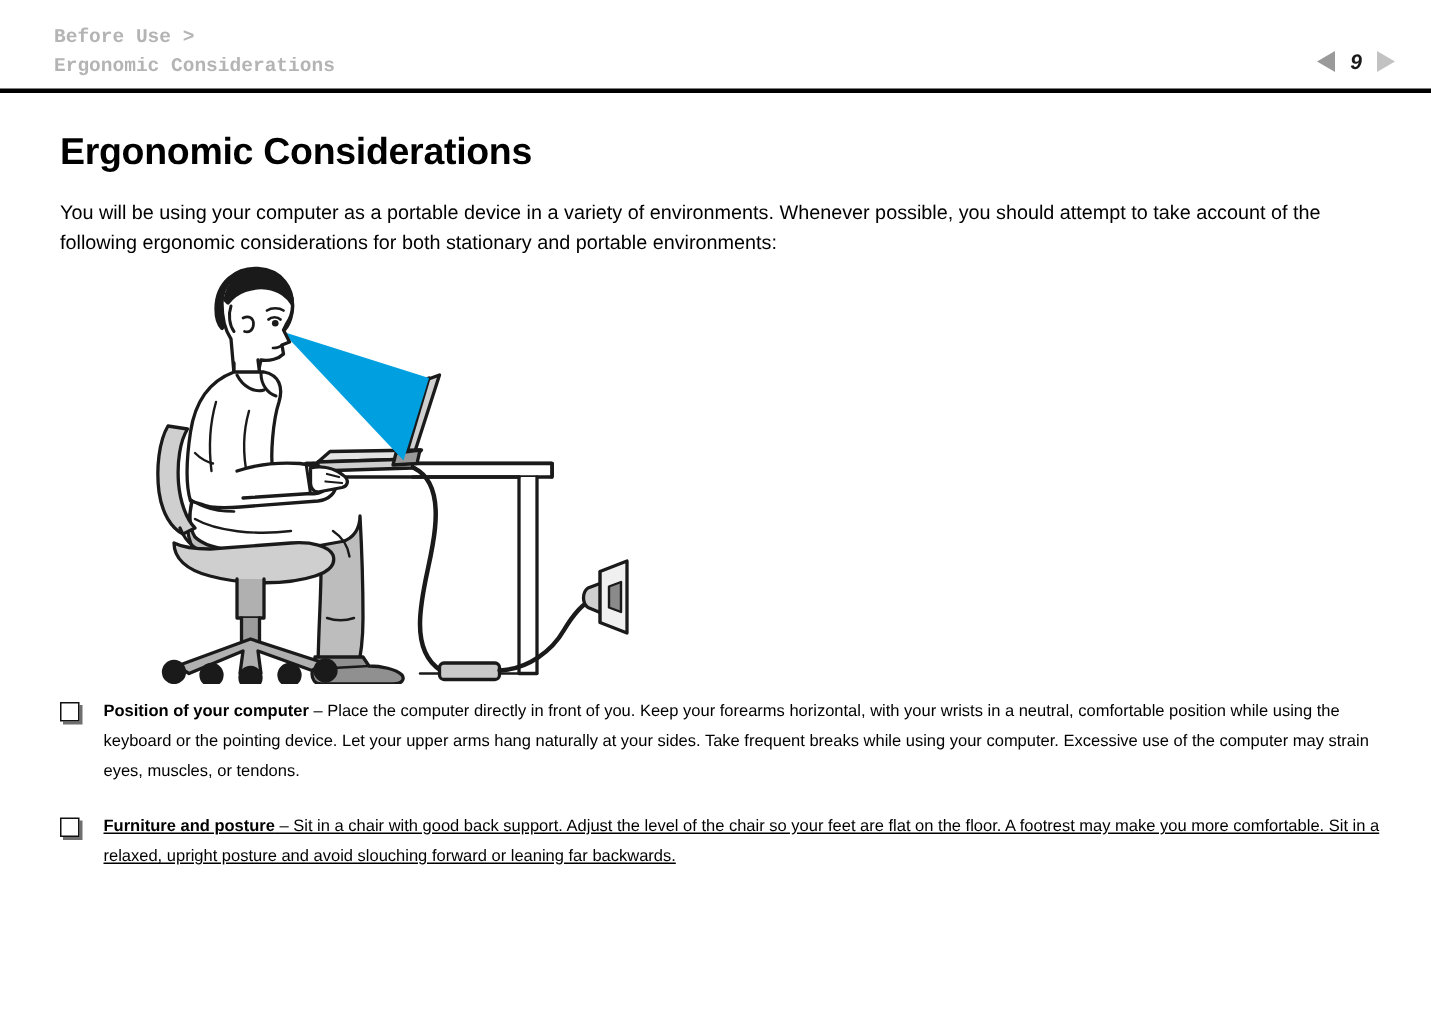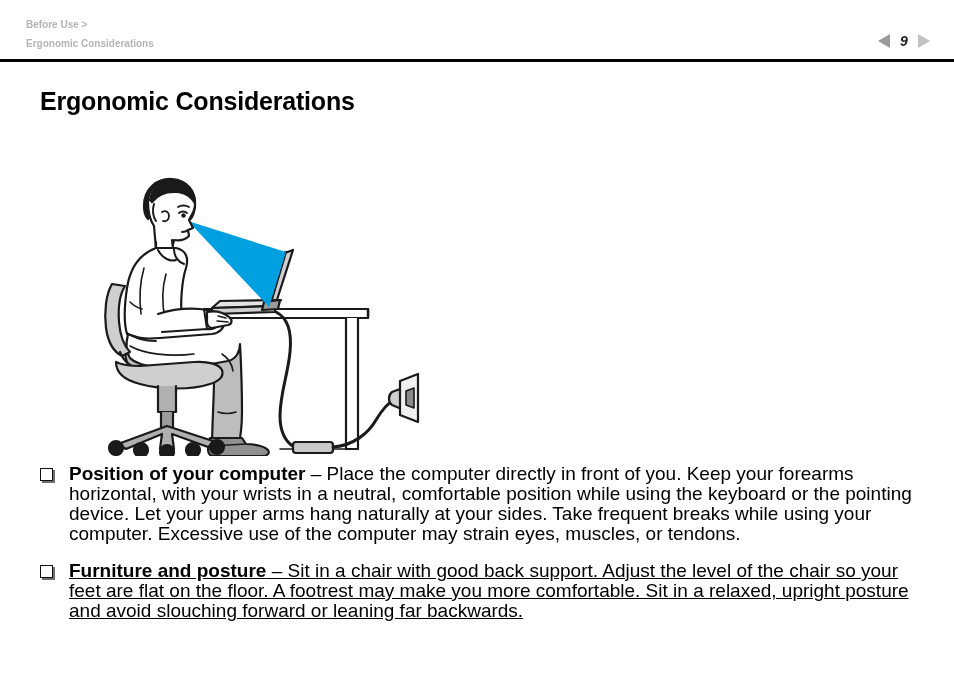--- a/index.html
+++ b/index.html
@@ -19,27 +19,28 @@
   
   .page-header {
     position: absolute;
     left: 0;
     top: 0;
     width: 954px;
     height: 60px;
   }
   .breadcrumb {
     position: absolute;
-    left: 26px;
+    left: 36px;
     top: 15px;
-    font-size: 10px;
+    font-size: 13px;
     font-weight: bold;
     line-height: 19px;
     color: #b4b4b4;
     white-space: nowrap;
+    font-family: Liberation Mono, monospace;
   }
   .breadcrumb .crumb-sep {
     font-weight: bold;
     color: #b4b4b4;
   }
   .breadcrumb-line2 {
     display: block;
   }
 
   .pager {
@@ -118,21 +119,21 @@
   .bullets {
     position: absolute;
     left: 40px;
     top: 464px;
     width: 880px;
   }
   .bullet-item {
     position: relative;
     padding-left: 29px;
     margin-bottom: 17px;
-    font-size: 19px;
+    font-size: 11px;
     line-height: 20px;
   }
   .bullet-item:last-child { margin-bottom: 0; text-decoration: underline; }
   .bullet-mark {
     position: absolute;
     left: 0;
     top: 4px;
     width: 11px;
     height: 11px;
     background: #ffffff;
@@ -159,20 +160,21 @@
     <span class="arrow-prev"></span>
     <span class="page-num">9</span>
     <span class="arrow-next"></span>
   </div>
 
   <div class="header-rule"></div>
 </div>
 
 <div class="content">
   <h1 class="page-title">Ergonomic Considerations</h1>
+  <p class="intro">You will be using your computer as a portable device in a variety of environments. Whenever possible, you should attempt to take account of the following ergonomic considerations for both stationary and portable environments:</p>
 </div>
 
 <div class="illustration">
   <svg width="320" height="280" viewBox="0 0 320 280" xmlns="http://www.w3.org/2000/svg">
     <g fill="none" stroke="#1a1a1a" stroke-width="2.2" stroke-linejoin="round" stroke-linecap="round">
 
       <g>
 
         <polygon points="104,133 268,133 268,141 104,141" fill="#ffffff"></polygon>
         <polygon points="268,133 268,141 108,141 108,133" fill="#ffffff"></polygon>

